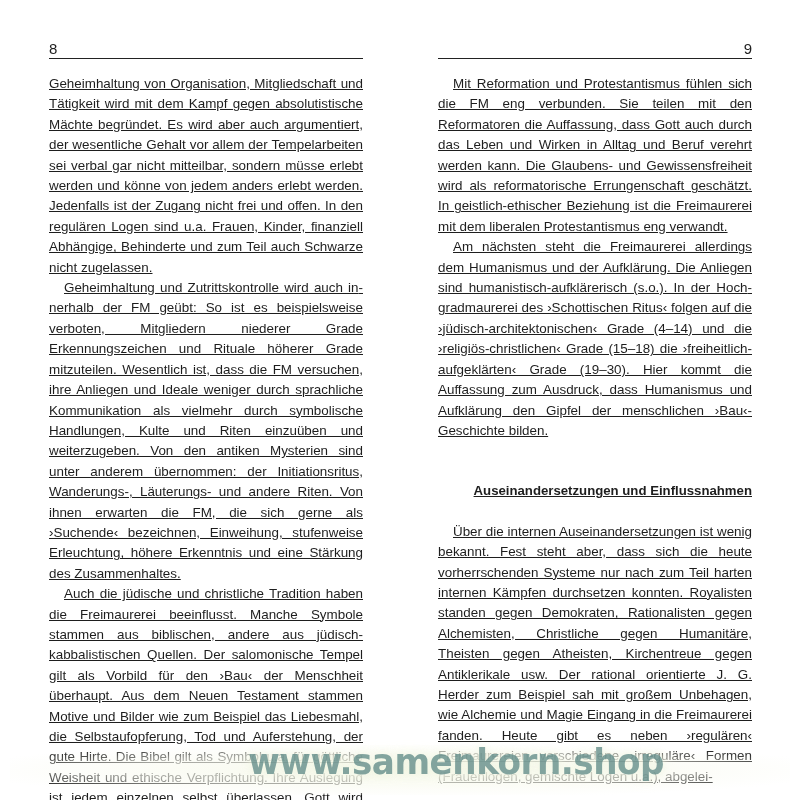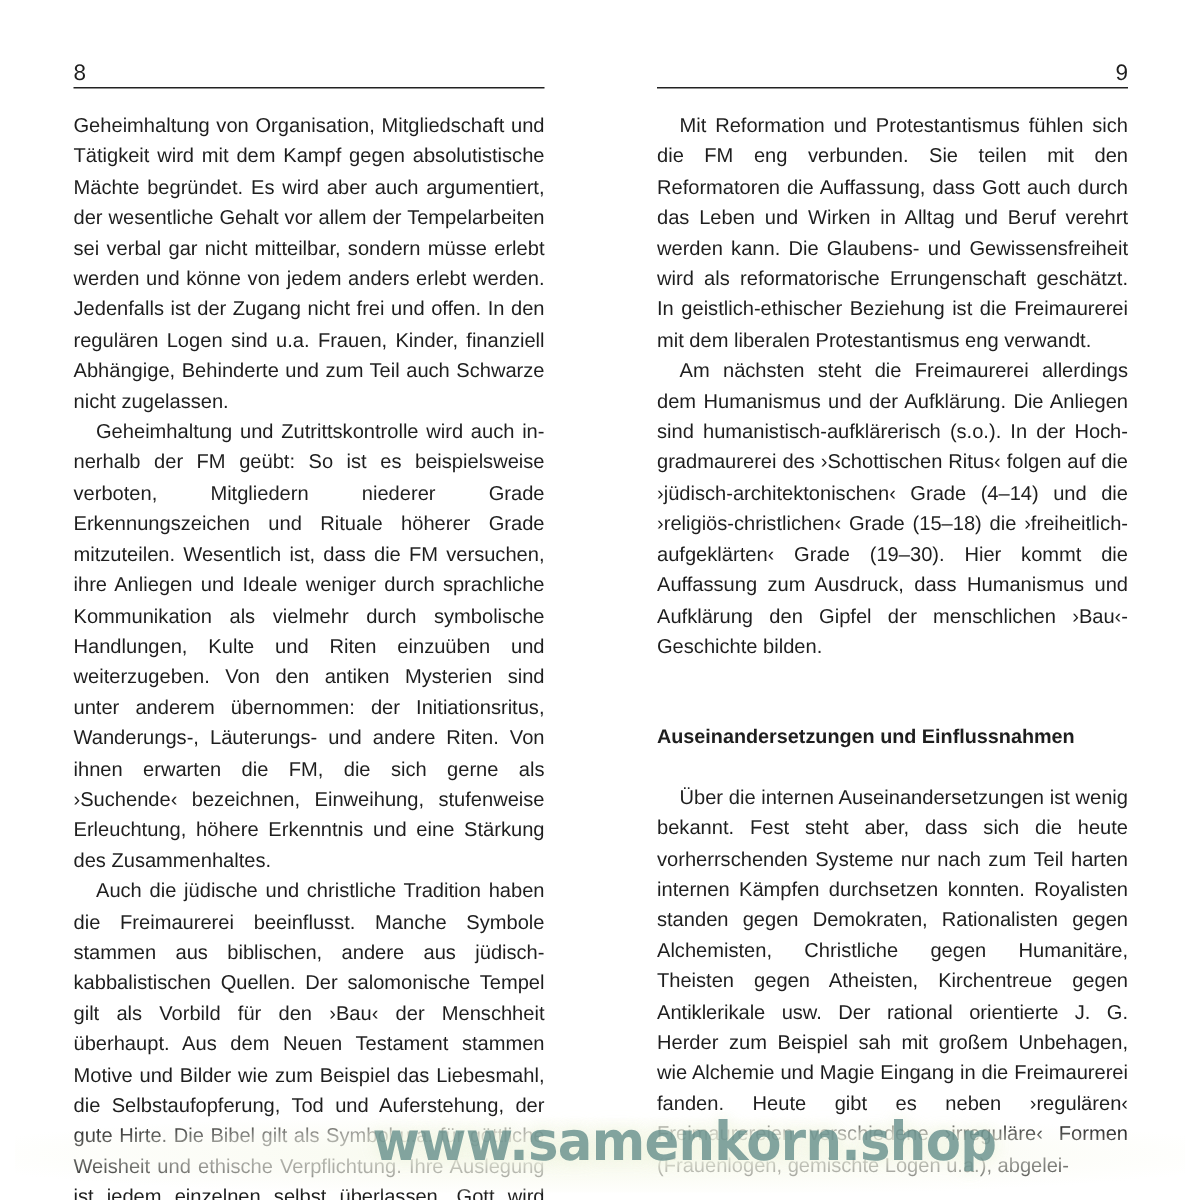--- a/index.html
+++ b/index.html
@@ -40,29 +40,30 @@
       position: absolute;
       font-size: 13.4px;
       line-height: 20.4px;
       text-align: justify;
       hyphens: manual;
     }
     .page-left .body-text { left: 49px; top: 74px; width: 314px; }
     .page-right .body-text { left: 38px; top: 74px; width: 314px; }
     .body-text p {
       margin: 0;
+      text-decoration: underline;
     }
     .body-text p.indent {
       text-indent: 15px;
     }
     .section-heading {
       font-weight: bold;
       font-size: 13.2px;
       margin: 40px 0 20px 0 !important;
-      text-align: left;
+      text-align: right;
       line-height: 20.4px;
     }
     .watermark {
       position: absolute;
       left: 240px;
       top: 738px;
       width: 330px;
       height: 48px;
       font-family: "DejaVu Sans", sans-serif;
       font-weight: bold;

